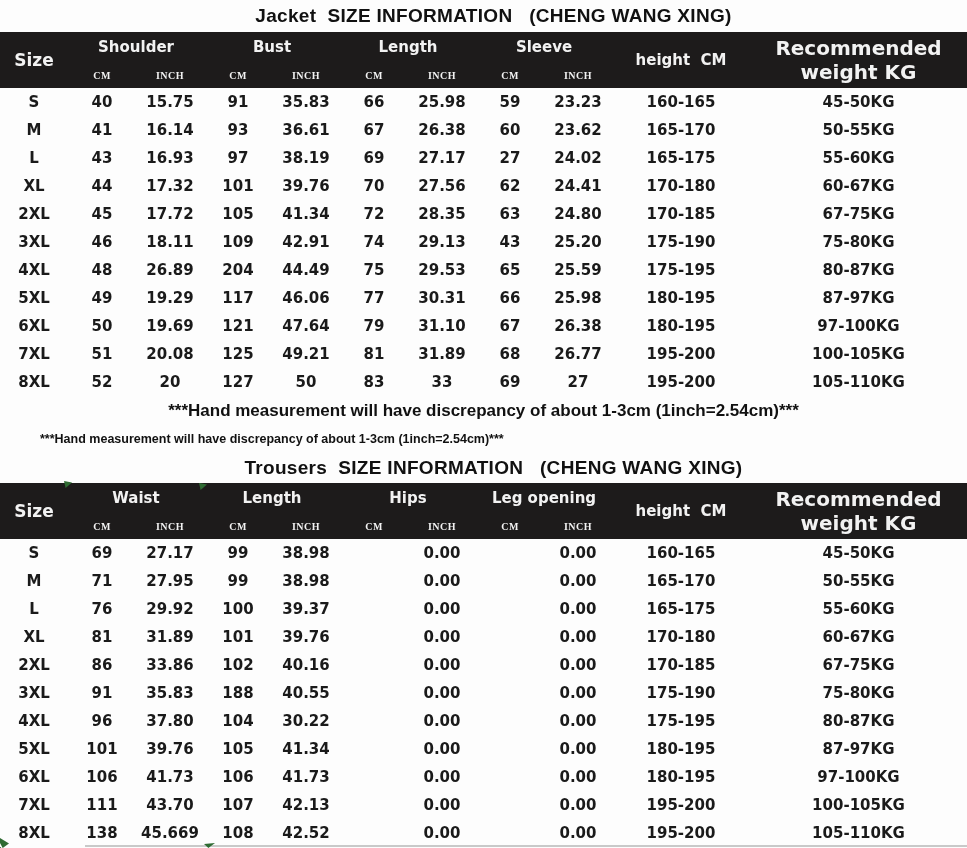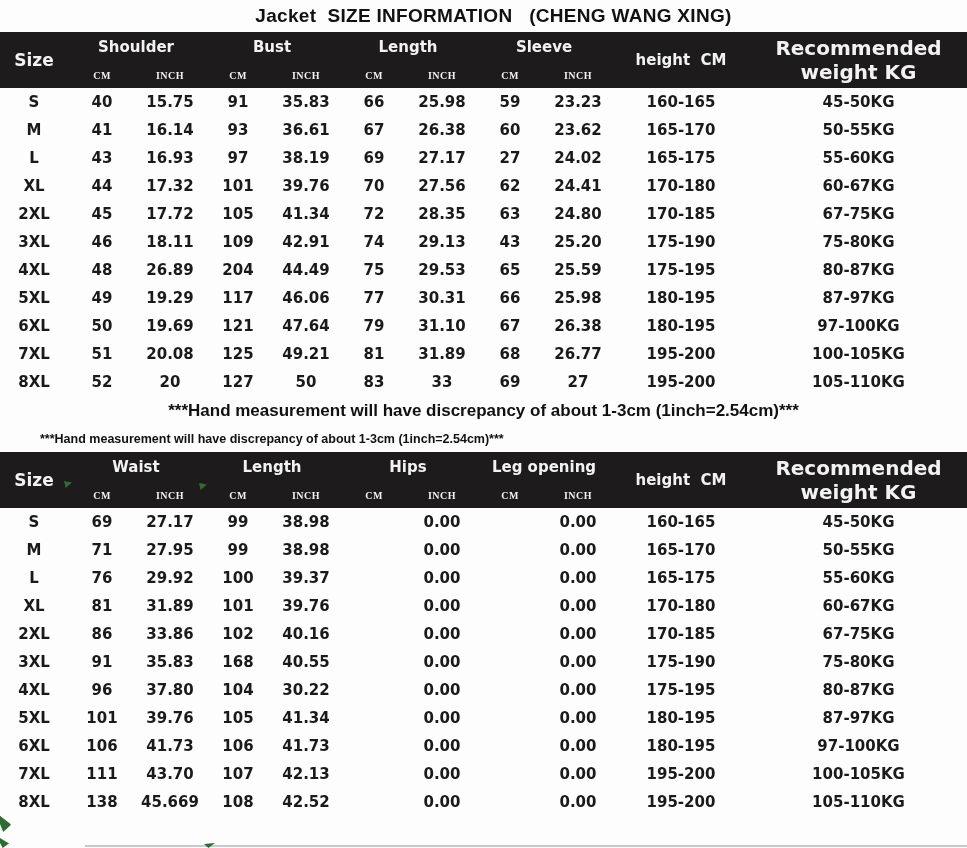--- a/index.html
+++ b/index.html
@@ -271,20 +271,21 @@
           <td class="td-val">27</td>
           <td class="td-height">195-200</td>
           <td class="td-weight">105-110KG</td>
         </tr>
       </tbody>
     </table>
 
   <div class="note-large">***Hand measurement will have discrepancy of about 1-3cm (1inch=2.54cm)***</div>
   <div class="note-small">***Hand measurement will have discrepancy of about 1-3cm (1inch=2.54cm)***</div>
 
+  <div class="chart-title title-trousers">Trousers  SIZE INFORMATION   (CHENG WANG XING)</div>
 
   <table class="size-table" id="trousers-table">
       <colgroup>
         <col style="width: 68px;">
         <col style="width: 68px;">
         <col style="width: 68px;">
         <col style="width: 68px;">
         <col style="width: 68px;">
         <col style="width: 68px;">
         <col style="width: 68px;">
@@ -377,21 +378,21 @@
           <td class="td-val">0.00</td>
           <td class="td-val"></td>
           <td class="td-val">0.00</td>
           <td class="td-height">170-185</td>
           <td class="td-weight">67-75KG</td>
         </tr>
         <tr>
           <td class="td-size">3XL</td>
           <td class="td-val">91</td>
           <td class="td-val">35.83</td>
-          <td class="td-val">168</td>
+          <td class="td-val">188</td>
           <td class="td-val">40.55</td>
           <td class="td-val"></td>
           <td class="td-val">0.00</td>
           <td class="td-val"></td>
           <td class="td-val">0.00</td>
           <td class="td-height">175-190</td>
           <td class="td-weight">75-80KG</td>
         </tr>
         <tr>
           <td class="td-size">4XL</td>

